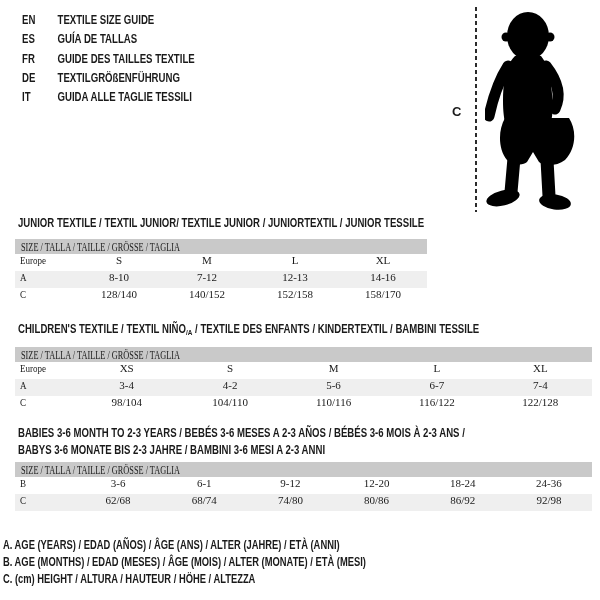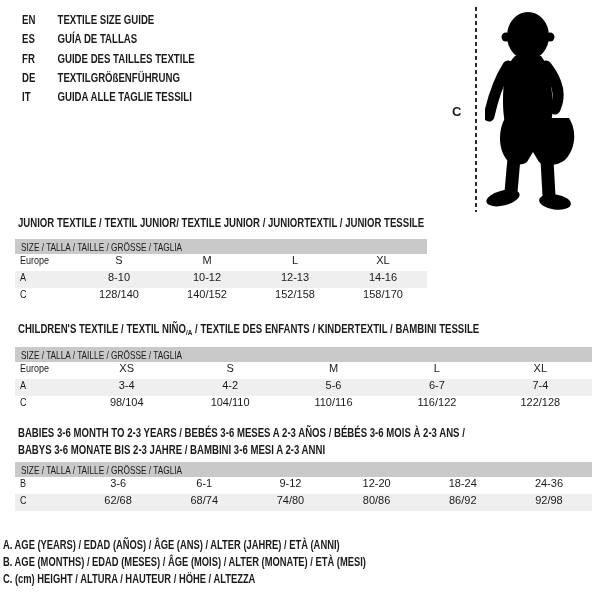--- a/index.html
+++ b/index.html
@@ -18,21 +18,21 @@
   }
   .c-label{position:absolute;left:452px;top:104px;font-weight:700;font-size:13px;}
   .baby{position:absolute;left:485px;top:6px;width:110px;height:208px;}
   
   .sec-title{
     position:absolute;left:18px;font-weight:700;font-size:12px;line-height:16.5px;
     transform:scaleX(0.8);transform-origin:0 0;white-space:nowrap;
   }
   .sub{font-size:8px;vertical-align:-2px;}
   
-  .size-table{position:absolute;left:15px;}
+  .size-table{position:absolute;left:15px;font-family:Liberation Serif, serif;}
   .t-head{height:15px;background:#c9c9c9;display:flex;align-items:center;padding-left:6px;box-sizing:border-box;}
   .t-head span{display:inline-block;font-size:11.5px;transform:scaleX(0.72);transform-origin:0 50%;white-space:nowrap;}
   .t-row{display:flex;height:17px;font-size:11px;}
   .t-row.alt{background:#efefef;}
   .t-label{width:60px;flex:0 0 60px;padding-left:6px;box-sizing:border-box;display:inline-block;transform:scaleX(0.82);transform-origin:0 50%;}
   .t-cell{flex:1;text-align:center;}
   
   .notes{position:absolute;left:3px;top:537px;}
   .note-line{
     height:17px;font-weight:700;font-size:12px;line-height:17px;
@@ -93,21 +93,21 @@
     <div class="t-row">
       <span class="t-label">Europe</span>
       <span class="t-cell">S</span>
       <span class="t-cell">M</span>
       <span class="t-cell">L</span>
       <span class="t-cell">XL</span>
     </div>
     <div class="t-row alt">
       <span class="t-label">A</span>
       <span class="t-cell">8-10</span>
-      <span class="t-cell">10-12</span>
+      <span class="t-cell">7-12</span>
       <span class="t-cell">12-13</span>
       <span class="t-cell">14-16</span>
     </div>
     <div class="t-row">
       <span class="t-label">C</span>
       <span class="t-cell">128/140</span>
       <span class="t-cell">140/152</span>
       <span class="t-cell">152/158</span>
       <span class="t-cell">158/170</span>
     </div>

